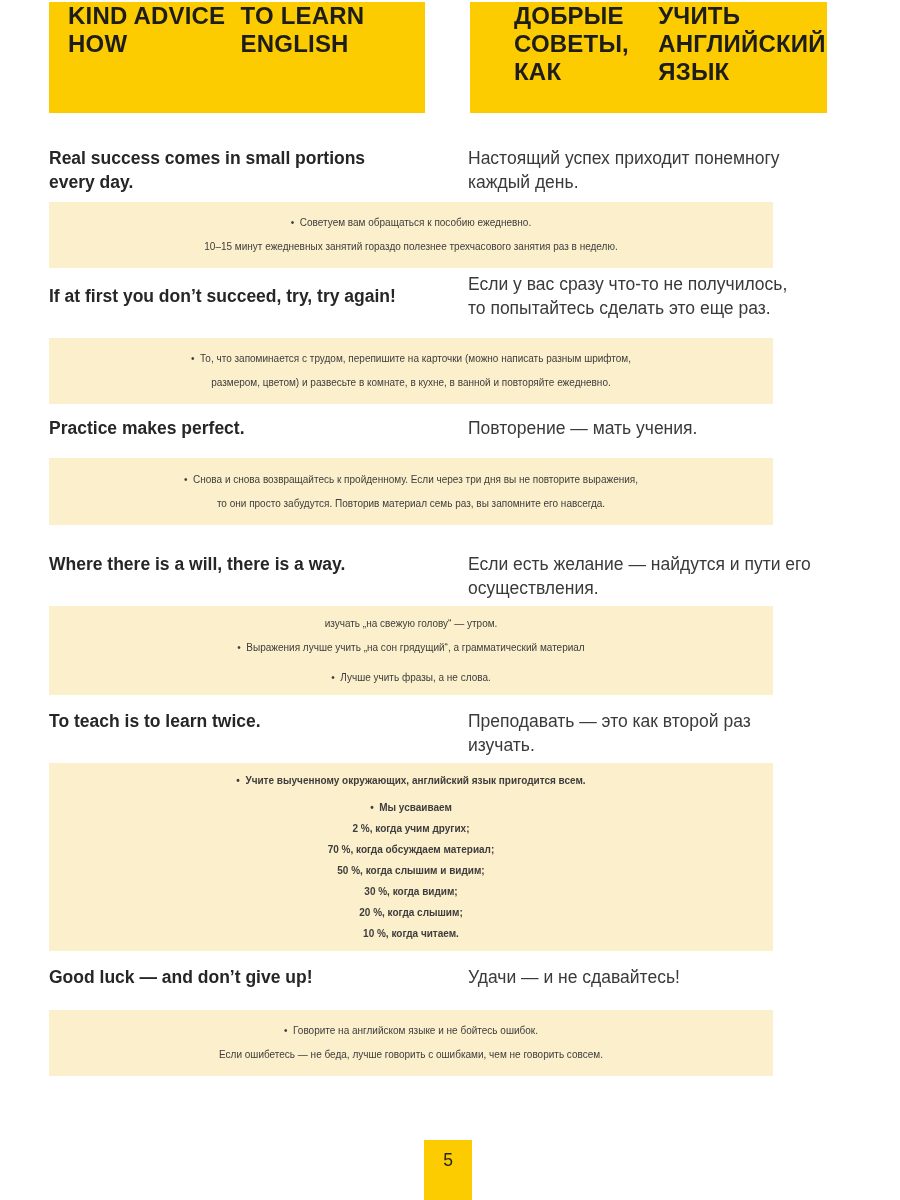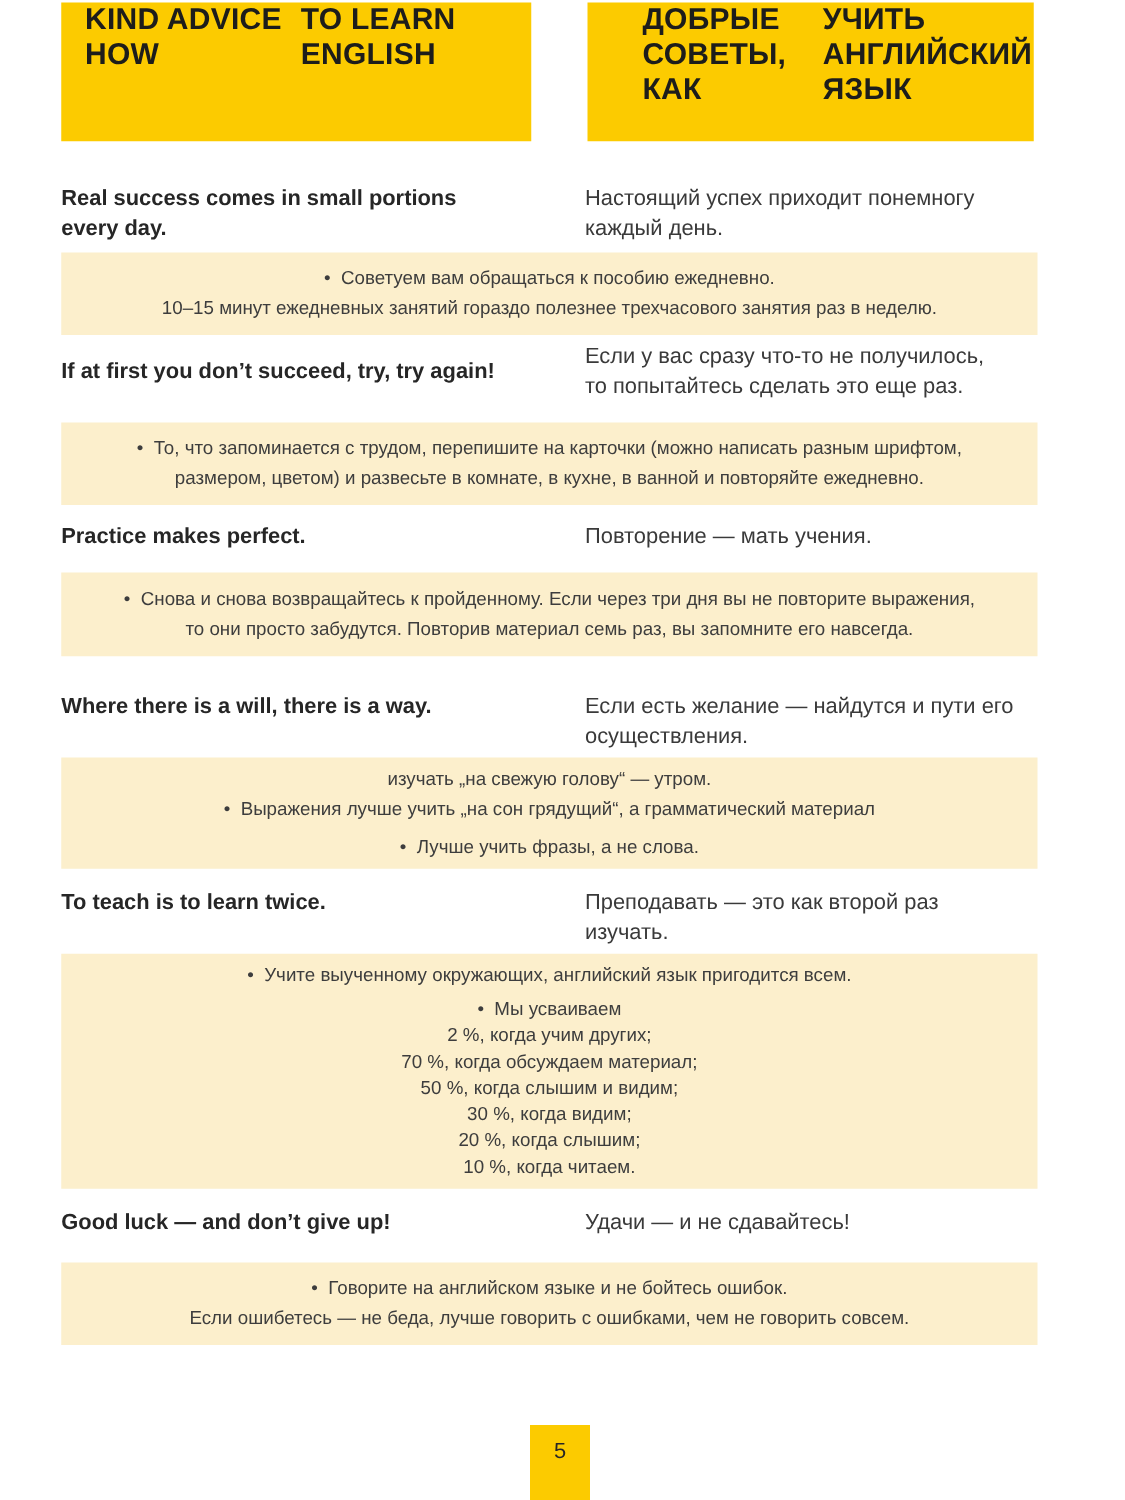--- a/index.html
+++ b/index.html
@@ -21,26 +21,26 @@
     font-weight:bold;font-size:24px;line-height:28px;letter-spacing:.2px;
   }
   .header-box.left{left:49px;width:376px;}
   .header-box.right{left:470px;width:357px;padding-left:44px;}
 
   .col{position:absolute;font-size:17.5px;line-height:24px;}
   .col.en{left:49px;width:385px;font-weight:bold;color:var(--en-text);}
   .col.ru{left:468px;width:385px;font-weight:normal;color:var(--ru-text);}
 
   .tipbox{
-    position:absolute;left:49px;width:781px;background:var(--cream);
+    position:absolute;left:49px;width:724px;background:var(--cream);
     display:flex;flex-direction:column;justify-content:center;
-    text-align:center;color:var(--tip-text);font-size:15px;
+    text-align:center;color:var(--tip-text);font-size:10px;align-items:center;
   }
   .tip-line{line-height:24px;}
-  .tipbox.tight .tip-line{line-height:21px;}
+  .tipbox.tight .tip-line{line-height:21px;font-weight:bold;}
   .tip-para + .tip-para{margin-top:6px;}
 
   .pagebox{
     position:absolute;left:424px;top:1140px;width:48px;height:60px;
     background:var(--yellow);text-align:center;padding-top:10px;
     font-size:17.5px;color:var(--en-text);
   }
 </style>
 </head>
 <body>

